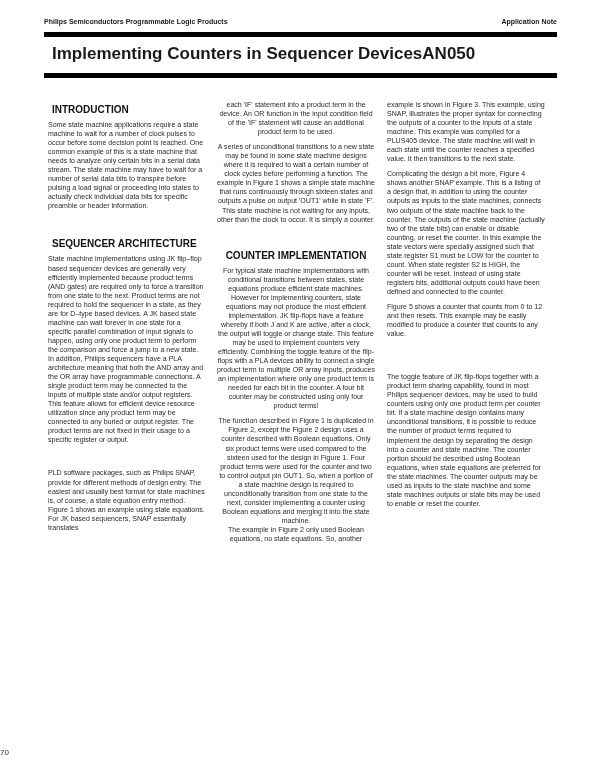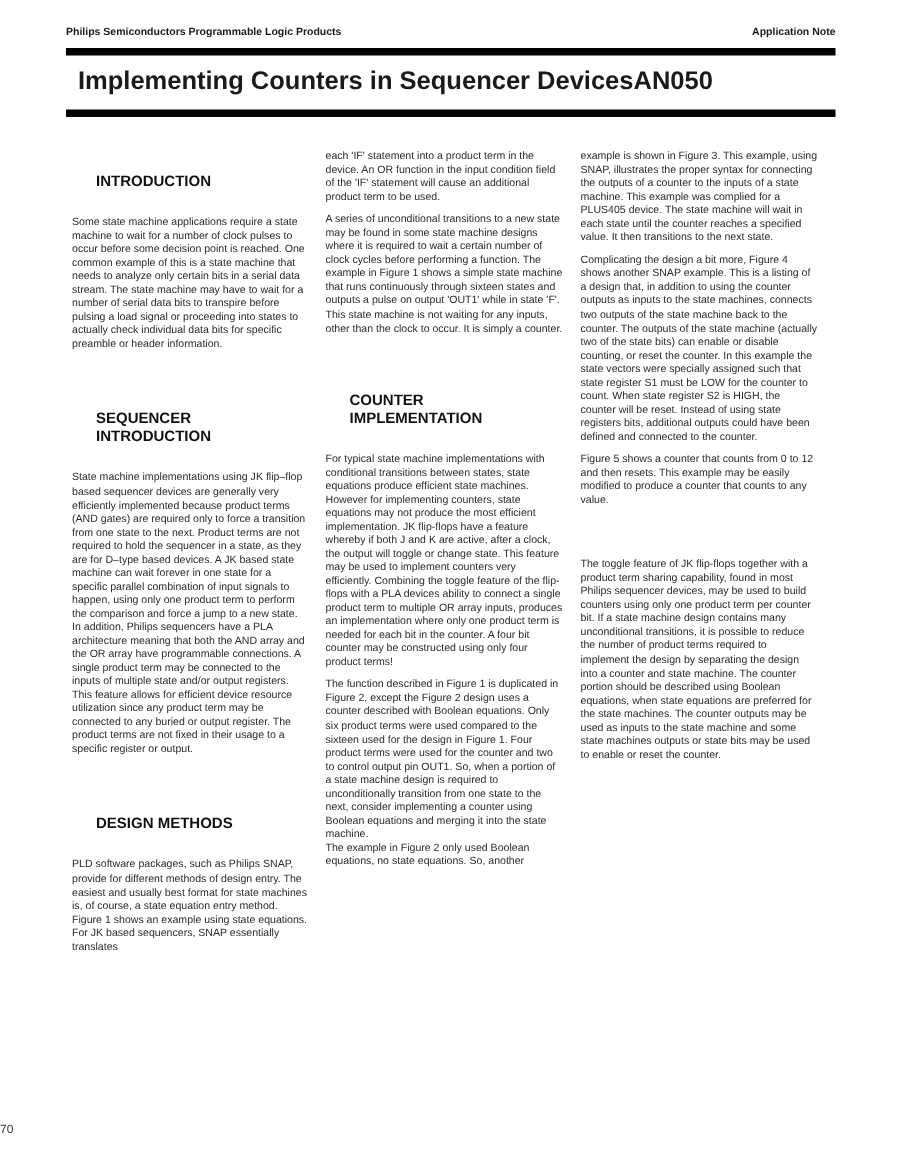--- a/index.html
+++ b/index.html
@@ -4,23 +4,23 @@
   <style>
     html, body { margin: 0; padding: 0; background: #ffffff; }
     body { width: 600px; height: 776px; position: relative; overflow: hidden; color: #1a1a1a; font-family: "Liberation Sans", sans-serif; }
     .hdr-top { position: absolute; left: 44px; top: 18px; width: 513px; display: flex; justify-content: space-between; font-size: 7px; font-weight: bold; }
     .rule { position: absolute; left: 44px; width: 513px; background: #000; }
     .rule1 { top: 32px; height: 5px; }
     .rule2 { top: 73px; height: 5px; }
     .title-row { position: absolute; left: 52px; top: 44px; width: 498px; display: flex; justify-content: flex-start; font-size: 17px; font-weight: bold; }
     .col { position: absolute; top: 100px; width: 158px; font-size: 7.05px; line-height: 9.05px; color: #2a2a2a; }
     .col1 { left: 48px; }
-    .col2 { left: 217px; }
+    .col2 { left: 217px; text-align: center; }
     .col3 { left: 387px; }
-    .col h2 { font-size: 10px; font-weight: bold; margin: 16px; line-height: 12px; color: #111; }
+    .col h2 { font-size: 10px; font-weight: bold; margin: 4px; line-height: 12px; color: #111; }
     .col p { margin: 0 0 6px 0; }
     .gap-lg { height: 18px; }
     .gap-md { height: 16px; }
     .footer { position: absolute; top: 748px; left: 0; width: 600px; font-size: 8px; color: #333; }
   </style>
 </head>
 <body>
 
 <div class="hdr-top">
   <span>Philips Semiconductors  Programmable Logic Products</span>
@@ -33,26 +33,25 @@
 </div>
 <div class="rule rule2"></div>
 
 <div class="col col1">
   <section>
     <h2>INTRODUCTION</h2>
     <p>Some state machine applications require a state machine to wait for a number of clock pulses to occur before some decision point is reached. One common example of this is a state machine that needs to analyze only certain bits in a serial data stream.  The state machine may have to wait for a number of serial data bits to transpire before pulsing a load signal or proceeding into states to actually check individual data bits for specific preamble or header information.</p>
   </section>
   <div class="gap-lg"></div>
   <section>
-    <h2>SEQUENCER INTRODUCTION</h2>
+    <h2>SEQUENCER ARCHITECTURE</h2>
     <p>State machine implementations using JK flip–flop based sequencer devices are generally very efficiently implemented because product terms (AND gates) are required only to force a transition from one state to the next. Product terms are not required to hold the sequencer in a state, as they are for D–type based devices.  A JK based state machine can wait forever in one state for a specific parallel combination of input signals to happen, using only one product term to perform the comparison and force a jump to a new state. In addition, Philips sequencers have a PLA architecture meaning that both the AND array and the OR array have programmable connections. A single product term may be connected to the inputs of multiple state and/or output registers. This feature allows for efficient device resource utilization since any product term may be connected to any buried or output register. The product terms are not fixed in their usage to a specific register or output.</p>
   </section>
   <div class="gap-lg"></div>
   <section>
-    <h2>DESIGN METHODS</h2>
     <p>PLD software packages, such as Philips SNAP, provide for different methods of design entry. The easiest and usually best format for state machines is, of course, a state equation entry method. Figure 1 shows an example using state equations. For JK based sequencers, SNAP essentially translates</p>
   </section>
 </div>
 
 <div class="col col2">
   <p>each 'IF' statement into a product term in the device. An OR function in the input condition field of the 'IF' statement will cause an additional product term to be used.</p>
   <p>A series of unconditional transitions to a new state may be found in some state machine designs where it is required to wait a certain number of clock cycles before performing a function. The example in Figure 1 shows a simple state machine that runs continuously through sixteen states and outputs a pulse on output 'OUT1' while in state 'F'.  This state machine is not waiting for any inputs, other than the clock to occur.  It is simply a counter.</p>
   <div class="gap-md"></div>
   <section>
     <h2>COUNTER IMPLEMENTATION</h2>

